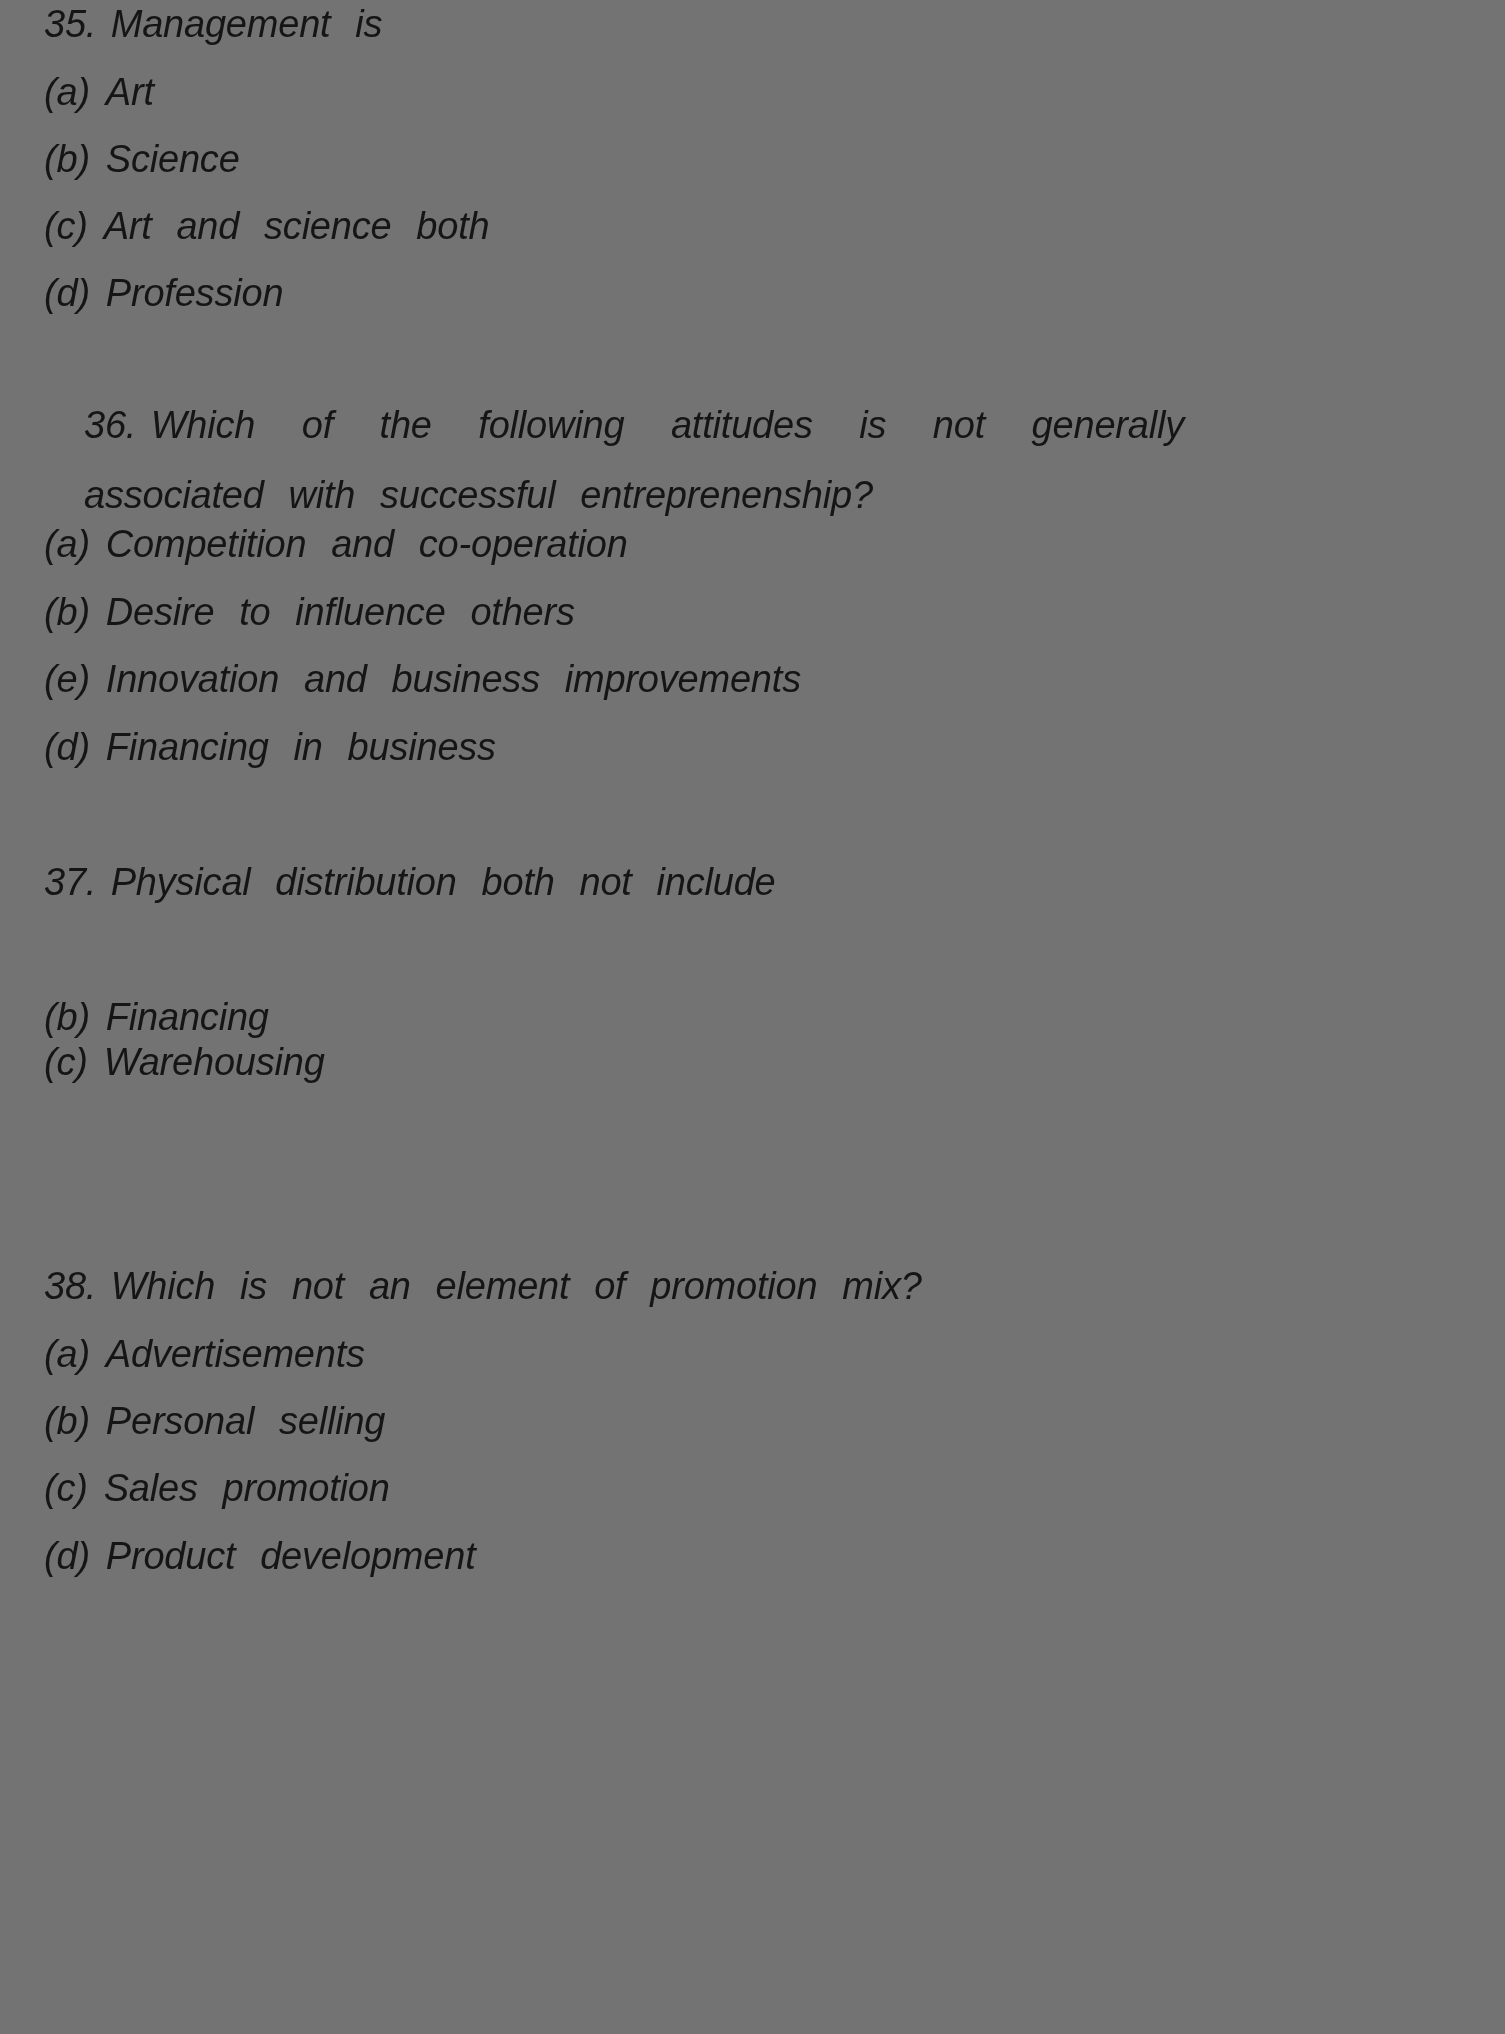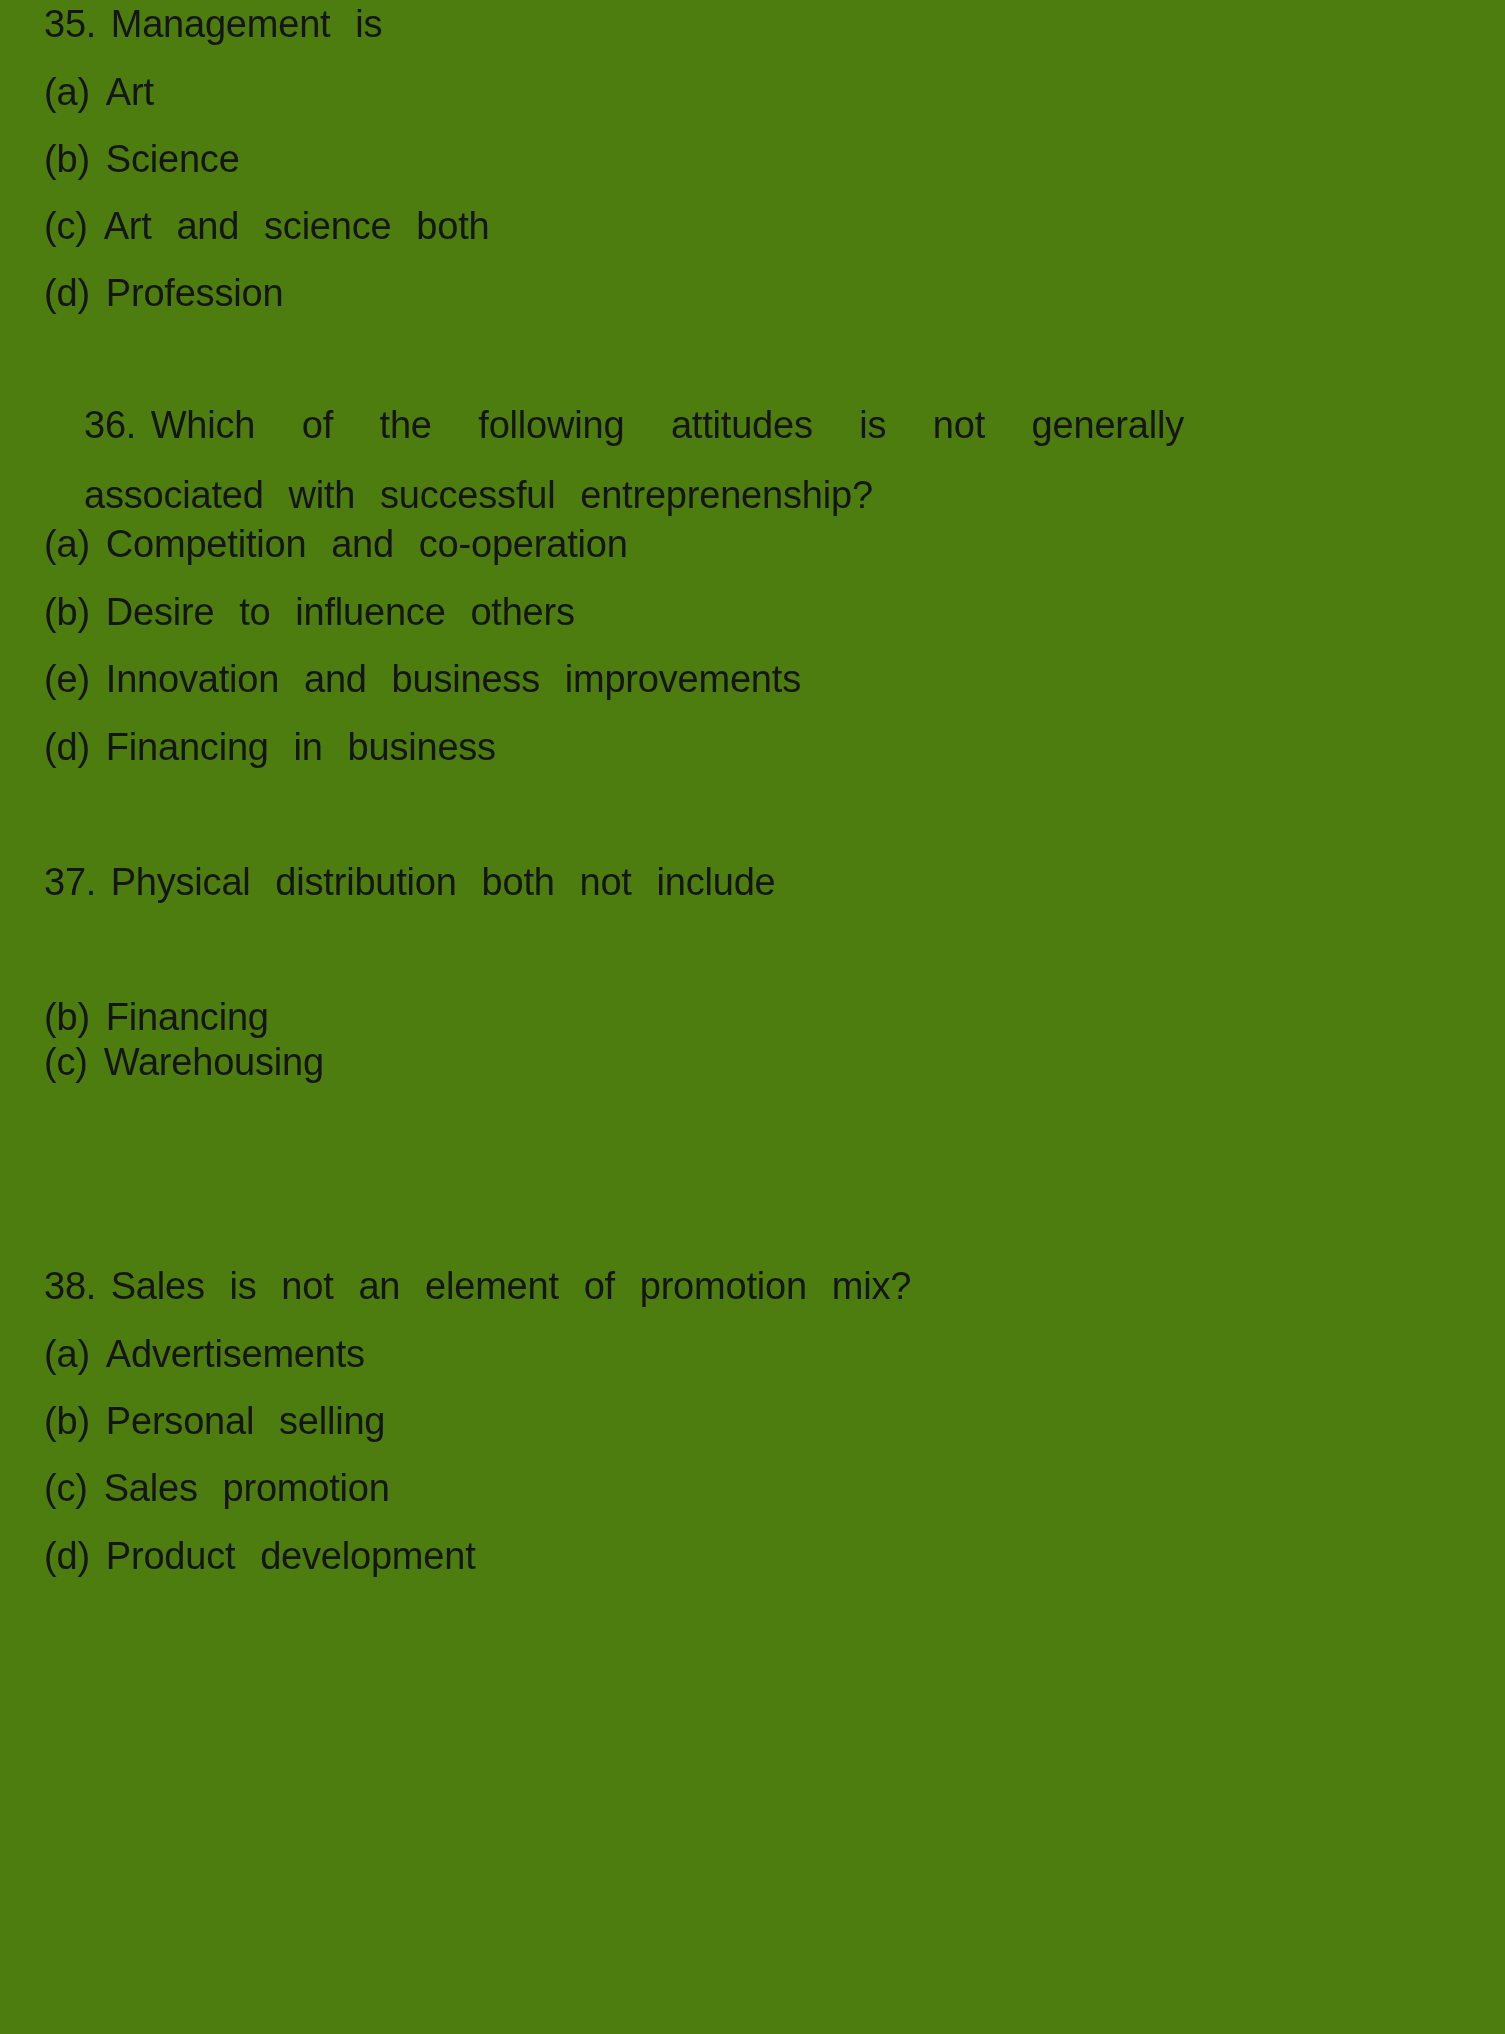--- a/index.html
+++ b/index.html
@@ -11,21 +11,22 @@
     width: 1505px;
     height: 2034px;
     overflow: hidden;
     position: relative;
     font-family: "Liberation Sans", sans-serif;
     color: #151515;
   }
   .page {
     position: absolute;
     inset: 0;
-    background: #4d7c0f;
+    background: #737373;
+    font-style: italic;
   }
   .row {
     position: absolute;
     left: 44px;
     font-size: 38px;
     line-height: 44px;
     white-space: nowrap;
     word-spacing: 0.38em;
     letter-spacing: -0.2px;
   }
@@ -90,21 +91,21 @@
     <span class="q-num">37.</span><span>Physical distribution both not include</span>
   </div>
   <div class="row" style="top: 995px;">
     <span class="opt-letter">(b)</span><span>Financing</span>
   </div>
   <div class="row" style="top: 1040px;">
     <span class="opt-letter">(c)</span><span>Warehousing</span>
   </div>
 
   <div class="row" style="top: 1264px;">
-    <span class="q-num">38.</span><span>Sales is not an element of promotion mix?</span>
+    <span class="q-num">38.</span><span>Which is not an element of promotion mix?</span>
   </div>
   <div class="row" style="top: 1332px;">
     <span class="opt-letter">(a)</span><span>Advertisements</span>
   </div>
   <div class="row" style="top: 1399px;">
     <span class="opt-letter">(b)</span><span>Personal selling</span>
   </div>
   <div class="row" style="top: 1466px;">
     <span class="opt-letter">(c)</span><span>Sales promotion</span>
   </div>

